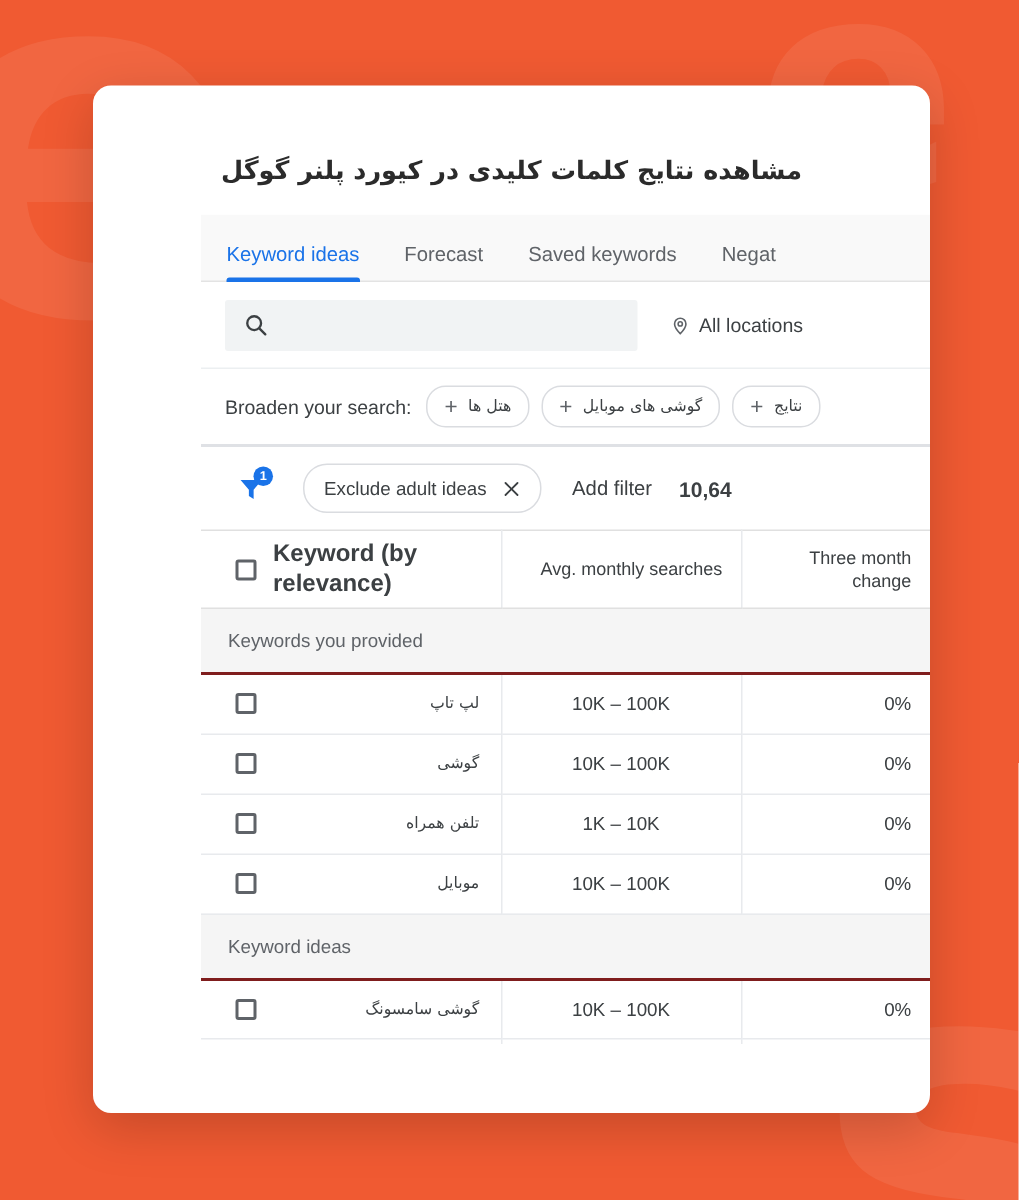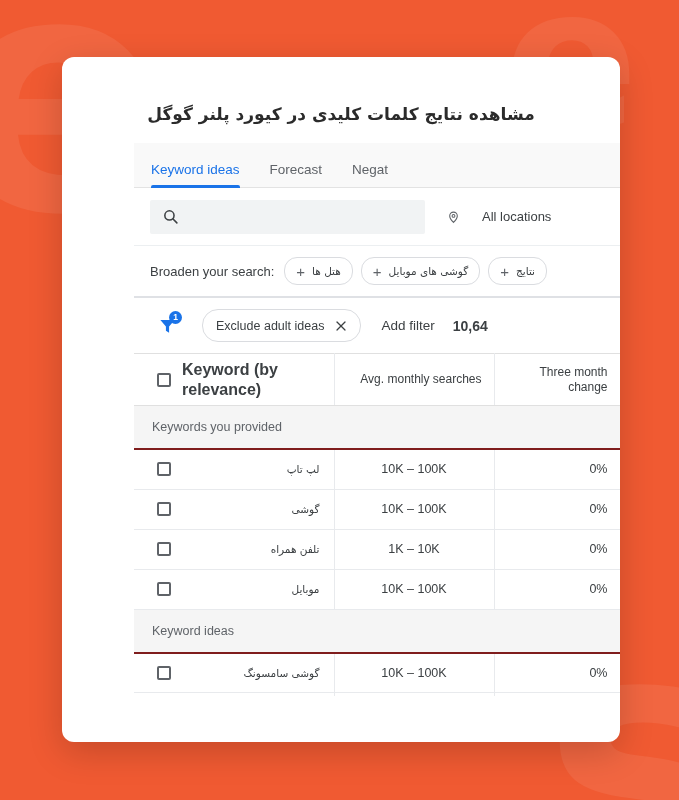--- a/index.html
+++ b/index.html
@@ -137,21 +137,20 @@
     overflow: hidden;
   }
   #locations {
     display: flex;
     align-items: center;
     margin-left: 22px;
     font-size: 13px;
     color: #3c4043;
     white-space: nowrap;
     cursor: pointer;
-    gap: 16px;
   }
   #locations .pin { margin-right: 6px; display: flex; align-items: center; }
 
   
   #broaden-row {
     height: 52px;
     display: flex;
     align-items: center;
     padding: 0 16px;
     box-sizing: border-box;
@@ -358,20 +357,21 @@
 
 <div id="card">
 
   <h1 id="page-title">مشاهده نتایج کلمات کلیدی در کیورد پلنر گوگل</h1>
 
   <div id="panel">
 
     <div id="tabstrip">
       <div class="tab active">Keyword ideas</div>
       <div class="tab">Forecast</div>
+      <div class="tab">Saved keywords</div>
       <div class="tab">Negat</div>
     </div>
 
     <div id="search-row">
       <div id="search-box">
         <span id="search-icon">
           <svg width="17" height="17" viewBox="0 0 24 24" fill="none" stroke="#3c4043" stroke-width="2.2" stroke-linecap="round">
             <circle cx="10.5" cy="10.5" r="6.5"></circle>
             <line x1="15.6" y1="15.6" x2="21" y2="21"></line>
           </svg>

